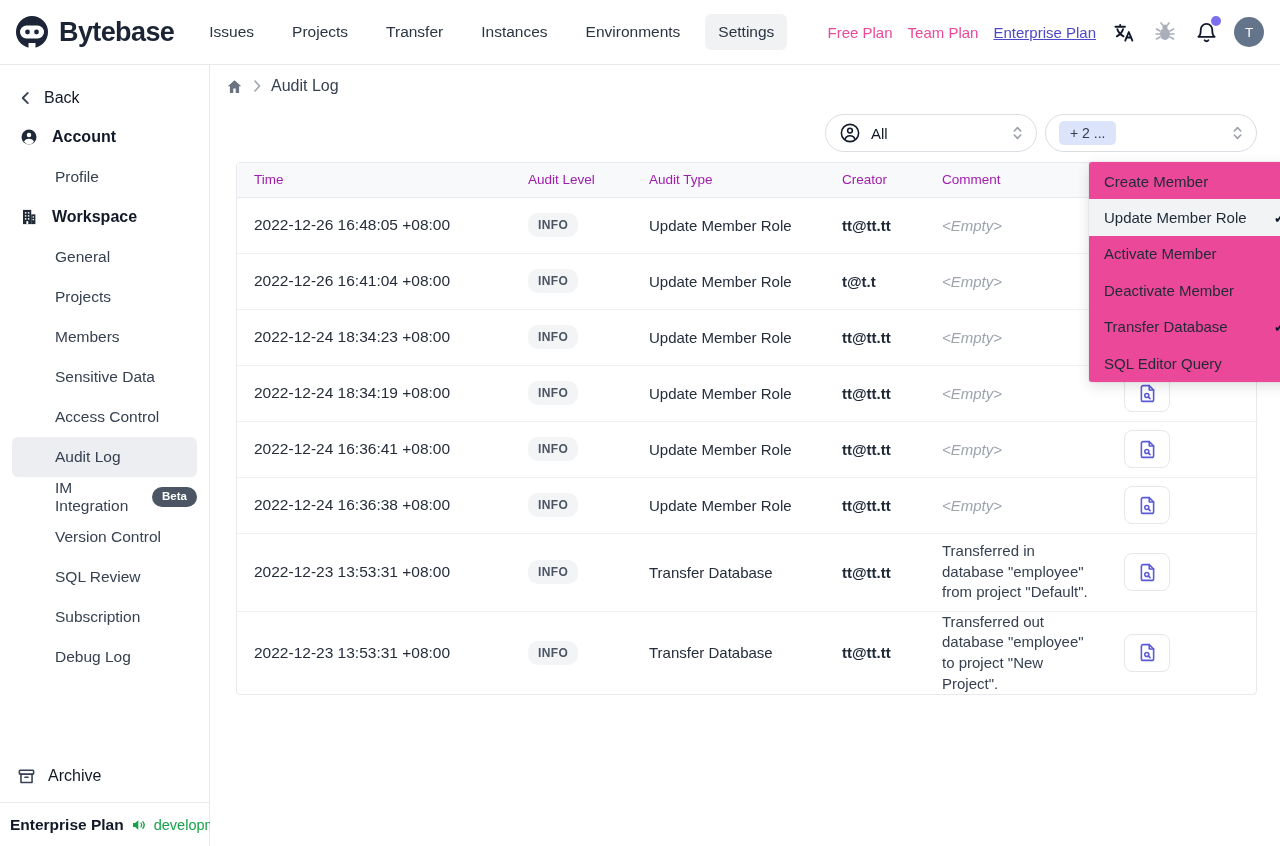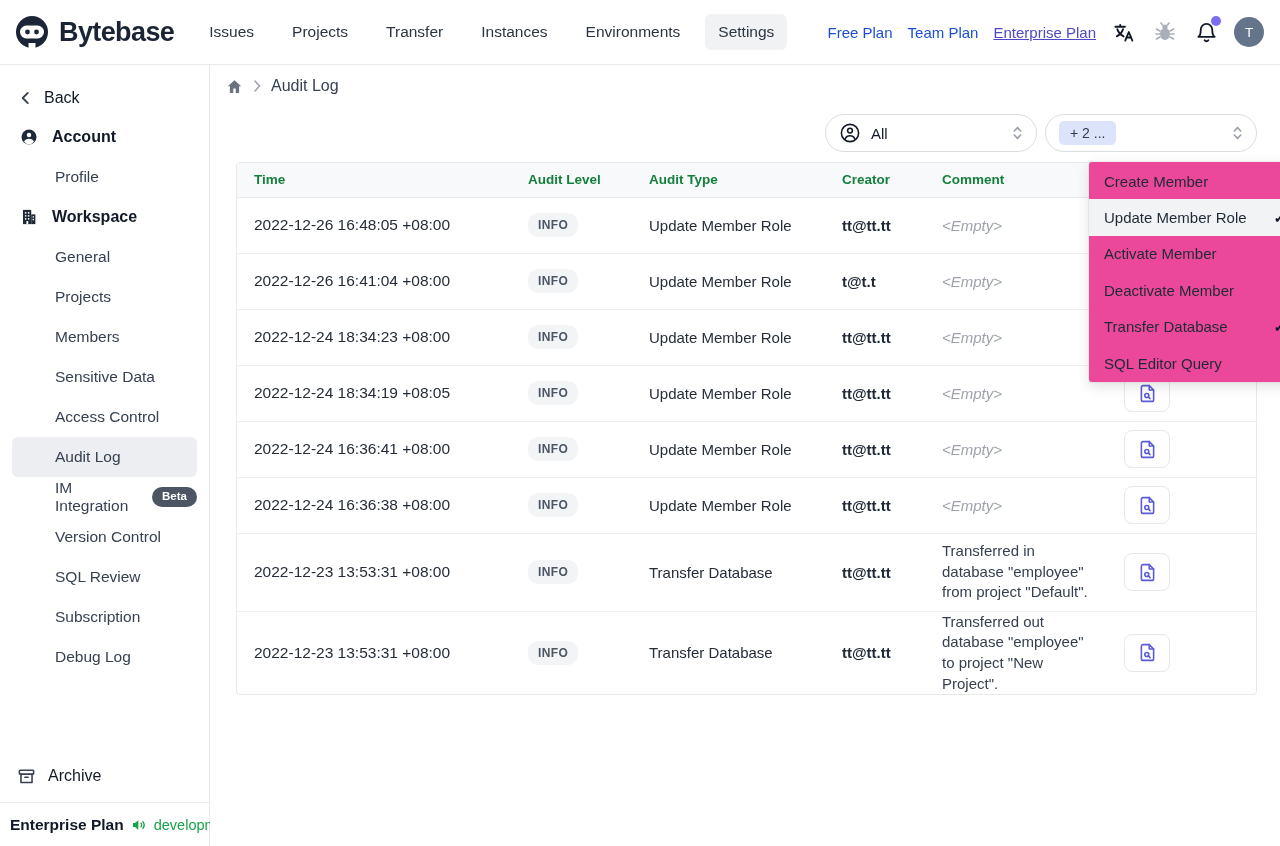--- a/index.html
+++ b/index.html
@@ -14,21 +14,21 @@
   .navbar {
     height:65px; display:flex; align-items:center;
     padding:0 16px 0 14px; border-bottom:1px solid #e7e9ed; background:#fff;
   }
   .brand { display:flex; align-items:center; gap:9px; cursor:pointer; }
   .brand-text { font-size:27px; font-weight:800; color:#1b2434; letter-spacing:-0.6px; }
   .nav-links { display:flex; align-items:center; margin-left:22px; gap:12px; }
   .nav-link { font-size:15.5px; font-weight:500; color:#2c3543; padding:9px 13px; border-radius:6px; cursor:pointer; white-space:nowrap; }
   .nav-link.active { background:#f1f2f4; }
   .nav-right { margin-left:auto; display:flex; align-items:center; gap:15px; }
-  .plan-link { font-size:15px; font-weight:500; color:#1d4ed8; cursor:pointer; white-space:nowrap; }
+  .plan-link { font-size:15px; font-weight:500; color:#ec4899; cursor:pointer; white-space:nowrap; }
   .plan-link.enterprise { color:#4d48c6; text-decoration:underline; }
   .icon-btn { position:relative; display:flex; align-items:center; justify-content:center; width:26px; height:26px; cursor:pointer; }
   .bell-dot { position:absolute; top:-3px; right:-2px; width:10px; height:10px; border-radius:50%; background:#7b6ff0; }
   .avatar { width:30px; height:30px; border-radius:50%; background:#64748b; color:#fff;
             display:flex; align-items:center; justify-content:center; font-size:13.5px; font-weight:500; cursor:pointer; }
 
   
   .sidebar { position:absolute; top:65px; left:0; bottom:0; width:210px; background:#fff; border-right:1px solid #e7e9ed; }
   .side-scroll { padding:14px 12px 0; }
   .side-back { display:flex; align-items:center; gap:12px; height:38px; padding-left:7px; font-size:16px; color:#111827; cursor:pointer; }
@@ -51,21 +51,21 @@
             display:flex; align-items:center; background:#fff; padding:0 13px; cursor:pointer; }
   .select-creator { left:615px; }
   .select-type { left:835px; }
   .select-label { font-size:15px; color:#111827; margin-left:10px; }
   .select-caret { margin-left:auto; display:flex; }
   .type-tag { background:#dbe4fa; color:#323c4e; font-size:14px; padding:4px 11px; border-radius:5px; }
 
   
   .table-wrap { position:absolute; top:97px; left:26px; width:1021px; border:1px solid #e7e9ed; border-radius:4px; background:#fff; }
   table { width:100%; border-collapse:collapse; table-layout:fixed; }
-  thead th { height:34px; background:#f8f9fa; color:#15803d; font-size:13.5px; font-weight:700;
+  thead th { height:34px; background:#f8f9fa; color:#a21caf; font-size:13.5px; font-weight:400;
              text-align:left; padding:0 0 0 17px; border-bottom:1px solid #e7e9ed; }
   tbody tr { border-top:1px solid #eef0f3; }
   tbody tr:first-child { border-top:none; }
   tbody td { padding:0 0 0 17px; vertical-align:middle; }
   tr.r-std { height:56px; }
   tr.r-tall { height:78px; }
   .td-time { color:#252d3b; font-weight:500; font-size:15.5px; }
   .td-type { color:#252d3b; font-weight:500; font-size:15px; }
   .td-creator { color:#1f2937; font-weight:700; font-size:15px; }
   .comment-empty { color:#9ca3af; font-style:italic; font-size:15px; }
@@ -346,21 +346,21 @@
             <svg width="21" height="21" viewBox="0 0 24 24" fill="none" stroke="#5a5bd7" stroke-width="1.8" stroke-linecap="round" stroke-linejoin="round">
               <path d="M14 3H7a2 2 0 00-2 2v14a2 2 0 002 2h10a2 2 0 002-2V8z"></path>
                   <path d="M14 3v5h5"></path>
               <circle cx="11.2" cy="14.2" r="2.3"></circle>
                   <path d="M12.9 15.9l2 2"></path>
             </svg>
               </button>
             </td>
         </tr>
         <tr class="r-std">
-          <td class="td-time">2022-12-24 18:34:19 +08:05</td>
+          <td class="td-time">2022-12-24 18:34:19 +08:00</td>
           <td><span class="badge-info">INFO</span></td>
           <td class="td-type">Update Member Role</td>
           <td class="td-creator">tt@tt.tt</td>
           <td class="comment-empty">&lt;Empty&gt;</td>
           <td>
               <button class="action-btn">
             <svg width="21" height="21" viewBox="0 0 24 24" fill="none" stroke="#5a5bd7" stroke-width="1.8" stroke-linecap="round" stroke-linejoin="round">
               <path d="M14 3H7a2 2 0 00-2 2v14a2 2 0 002 2h10a2 2 0 002-2V8z"></path>
                   <path d="M14 3v5h5"></path>
               <circle cx="11.2" cy="14.2" r="2.3"></circle>

